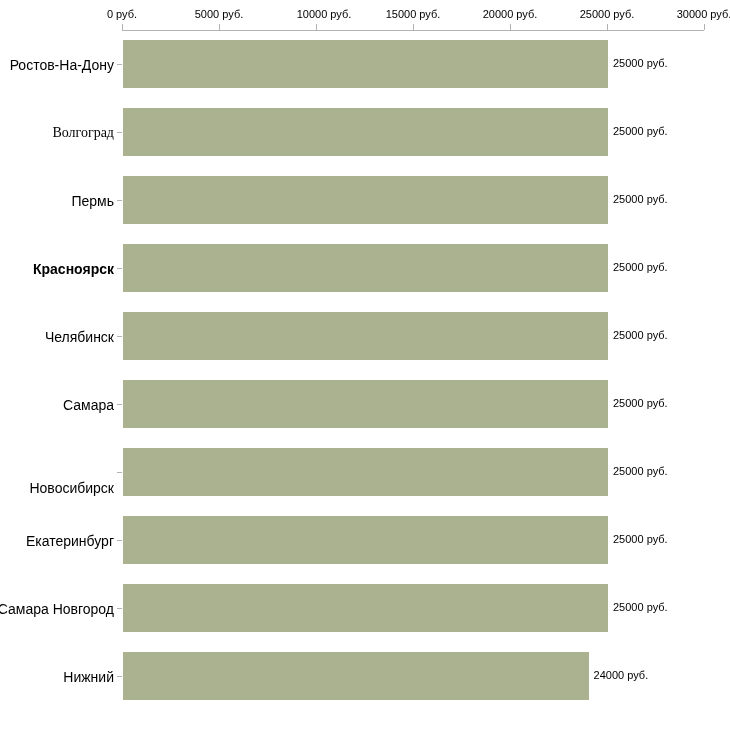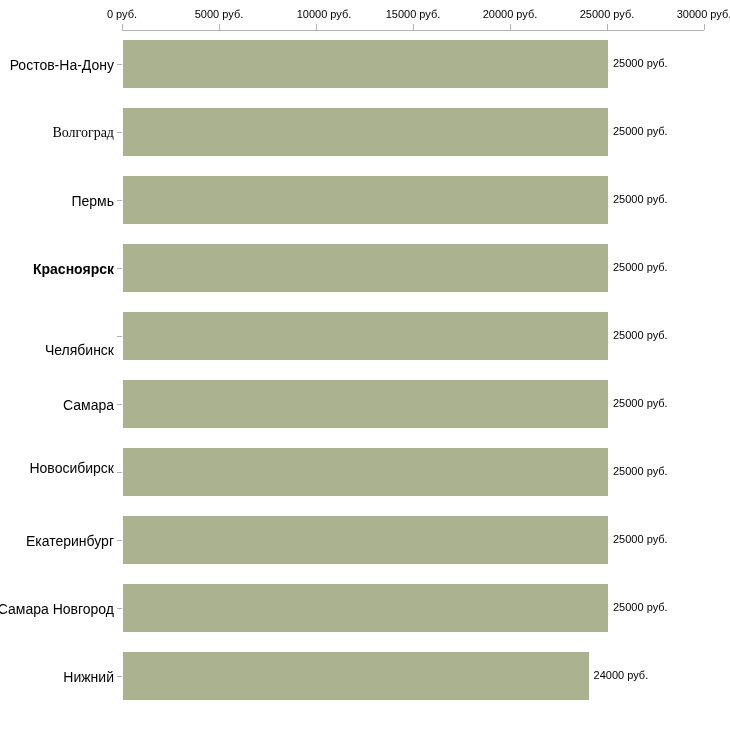--- a/index.html
+++ b/index.html
@@ -93,25 +93,25 @@
   <div id="ylabels">
       <div class="cat-tick" style="top: 64px;"></div>
       <div class="cat-label" style="right: 616px; top: 57px;">Ростов-На-Дону</div>
       <div class="cat-tick" style="top: 132px;"></div>
       <div class="cat-label" style="right: 616px; top: 125px; font-family: Liberation Serif, serif;">Волгоград</div>
       <div class="cat-tick" style="top: 200px;"></div>
       <div class="cat-label" style="right: 616px; top: 193px;">Пермь</div>
       <div class="cat-tick" style="top: 268px;"></div>
       <div class="cat-label" style="right: 616px; top: 261px; font-weight: bold;">Красноярск</div>
       <div class="cat-tick" style="top: 336px;"></div>
-      <div class="cat-label" style="right: 616px; top: 342px;">Челябинск</div>
+      <div class="cat-label" style="right: 616px; top: 329px;">Челябинск</div>
       <div class="cat-tick" style="top: 404px;"></div>
       <div class="cat-label" style="right: 616px; top: 397px;">Самара</div>
       <div class="cat-tick" style="top: 472px;"></div>
-      <div class="cat-label" style="right: 616px; top: 460px; padding-left: 16px;">Новосибирск</div>
+      <div class="cat-label" style="right: 616px; top: 480px; padding-left: 16px;">Новосибирск</div>
       <div class="cat-tick" style="top: 540px;"></div>
       <div class="cat-label" style="right: 616px; top: 533px;">Екатеринбург</div>
       <div class="cat-tick" style="top: 608px;"></div>
       <div class="cat-label" style="right: 616px; top: 601px;">Самара Новгород</div>
       <div class="cat-tick" style="top: 676px;"></div>
       <div class="cat-label" style="right: 616px; top: 669px;">Нижний</div>
     </div>
   <div id="bars">
       <div class="bar" style="top: 40px; width: 485px; height: 48px; background: rgb(170, 178, 143);"></div>
       <div class="bar-label" style="left: 613px; top: 57px;">25000 руб.</div>

